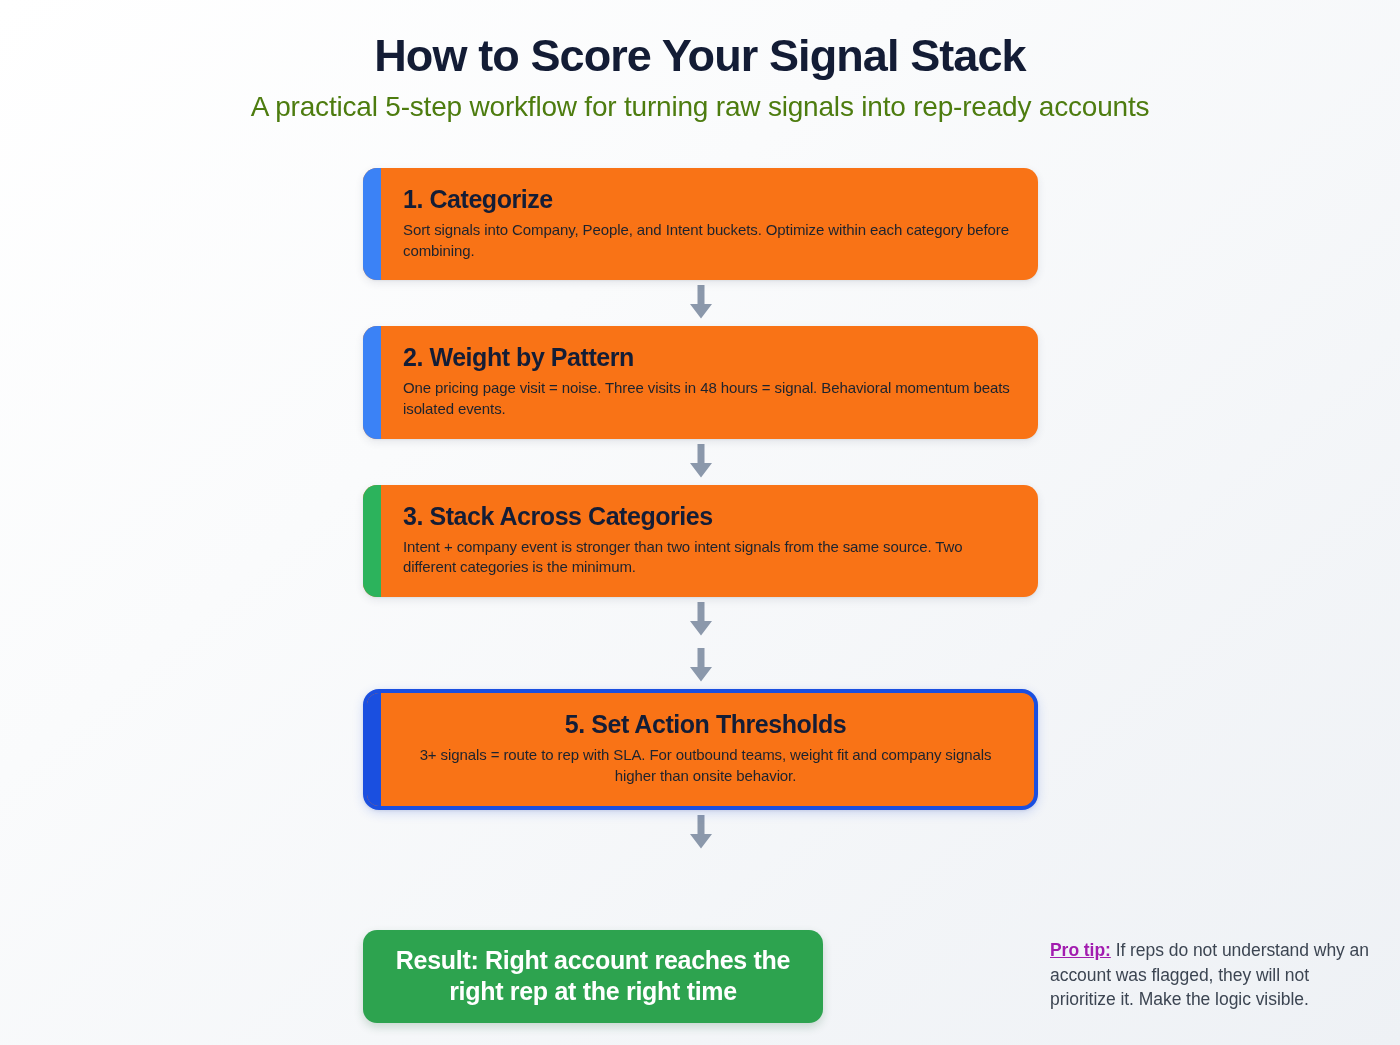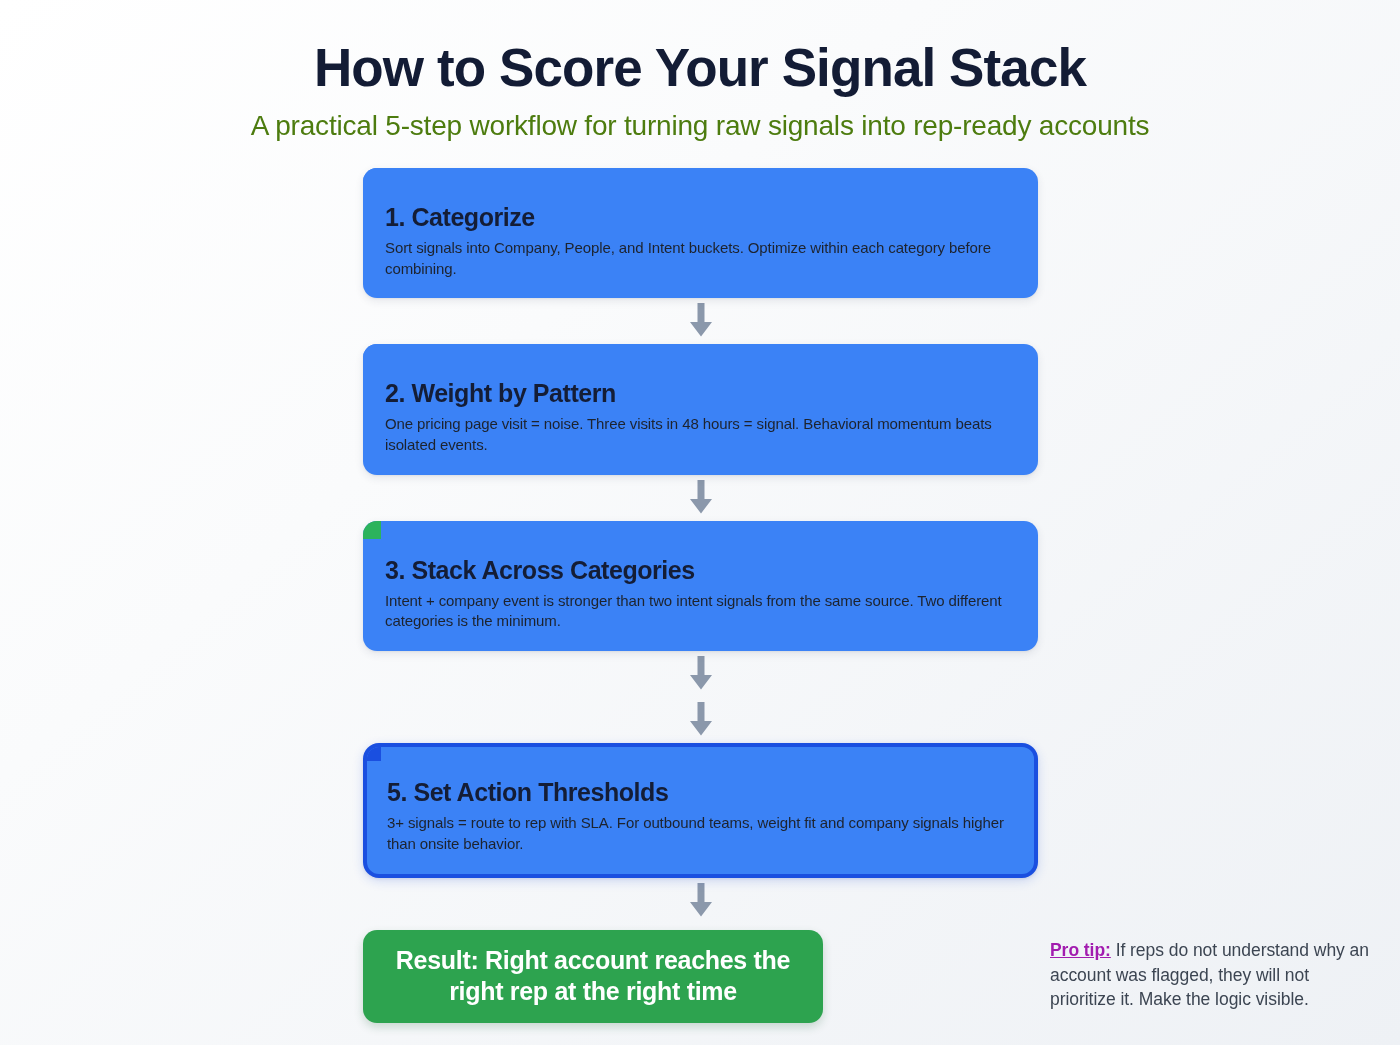--- a/index.html
+++ b/index.html
@@ -22,22 +22,22 @@
     height: 1045px;
     box-sizing: border-box;
   }
 
   
   .header {
     padding-top: 26px;
     text-align: center;
   }
   .title {
-    margin: 12px;
-    font-size: 53px;
+    margin: 5px;
+    font-size: 45px;
     line-height: 1.12;
     font-weight: bold;
     letter-spacing: -0.9px;
     color: #131c35;
   }
   .subtitle {
     margin: 9px 0 0 0;
     font-size: 28px;
     line-height: 1.2;
     font-weight: normal;
@@ -50,25 +50,24 @@
     position: absolute;
     left: 363px;
     top: 168px;
     width: 675px;
   }
 
   .card {
     position: relative;
     display: flex;
     align-items: stretch;
-    background: #3b82f6;
+    background: #f97316;
     border-radius: 14px;
     box-shadow: 0 3px 9px rgba(36, 49, 80, 0.10), 0 1px 2px rgba(36, 49, 80, 0.06);
     overflow: hidden;
-    flex-direction: column;
   }
   .accent {
     flex: 0 0 18px;
     width: 18px;
   }
   .card-body {
     flex: 1 1 auto;
     padding: 17px 24px 19px 22px;
   }
   .card-title {
@@ -207,21 +206,21 @@
       </svg>
     </div>
 
 
     <div class="arrow">
       <svg width="30" height="36" viewBox="0 0 30 36" aria-hidden="true">
         <path d="M11.5 0 h7 v19 h7.5 L15 33.5 L4 19 h7.5 Z" fill="#8b98ab"></path>
       </svg>
     </div>
 
-    <div class="card highlight" style="border-color: rgb(26, 79, 224);">
+    <div class="card highlight" style="border-color: rgb(26, 79, 224); text-align: center;">
       <div class="accent" style="background: rgb(26, 79, 224);"></div>
       <div class="card-body">
         <h2 class="card-title">5. Set Action Thresholds</h2>
         <p class="card-text">3+ signals = route to rep with SLA. For outbound teams, weight fit and company signals higher than onsite behavior.</p>
       </div>
     </div>
 
     <div class="arrow">
       <svg width="30" height="36" viewBox="0 0 30 36" aria-hidden="true">
         <path d="M11.5 0 h7 v19 h7.5 L15 33.5 L4 19 h7.5 Z" fill="#8b98ab"></path>

